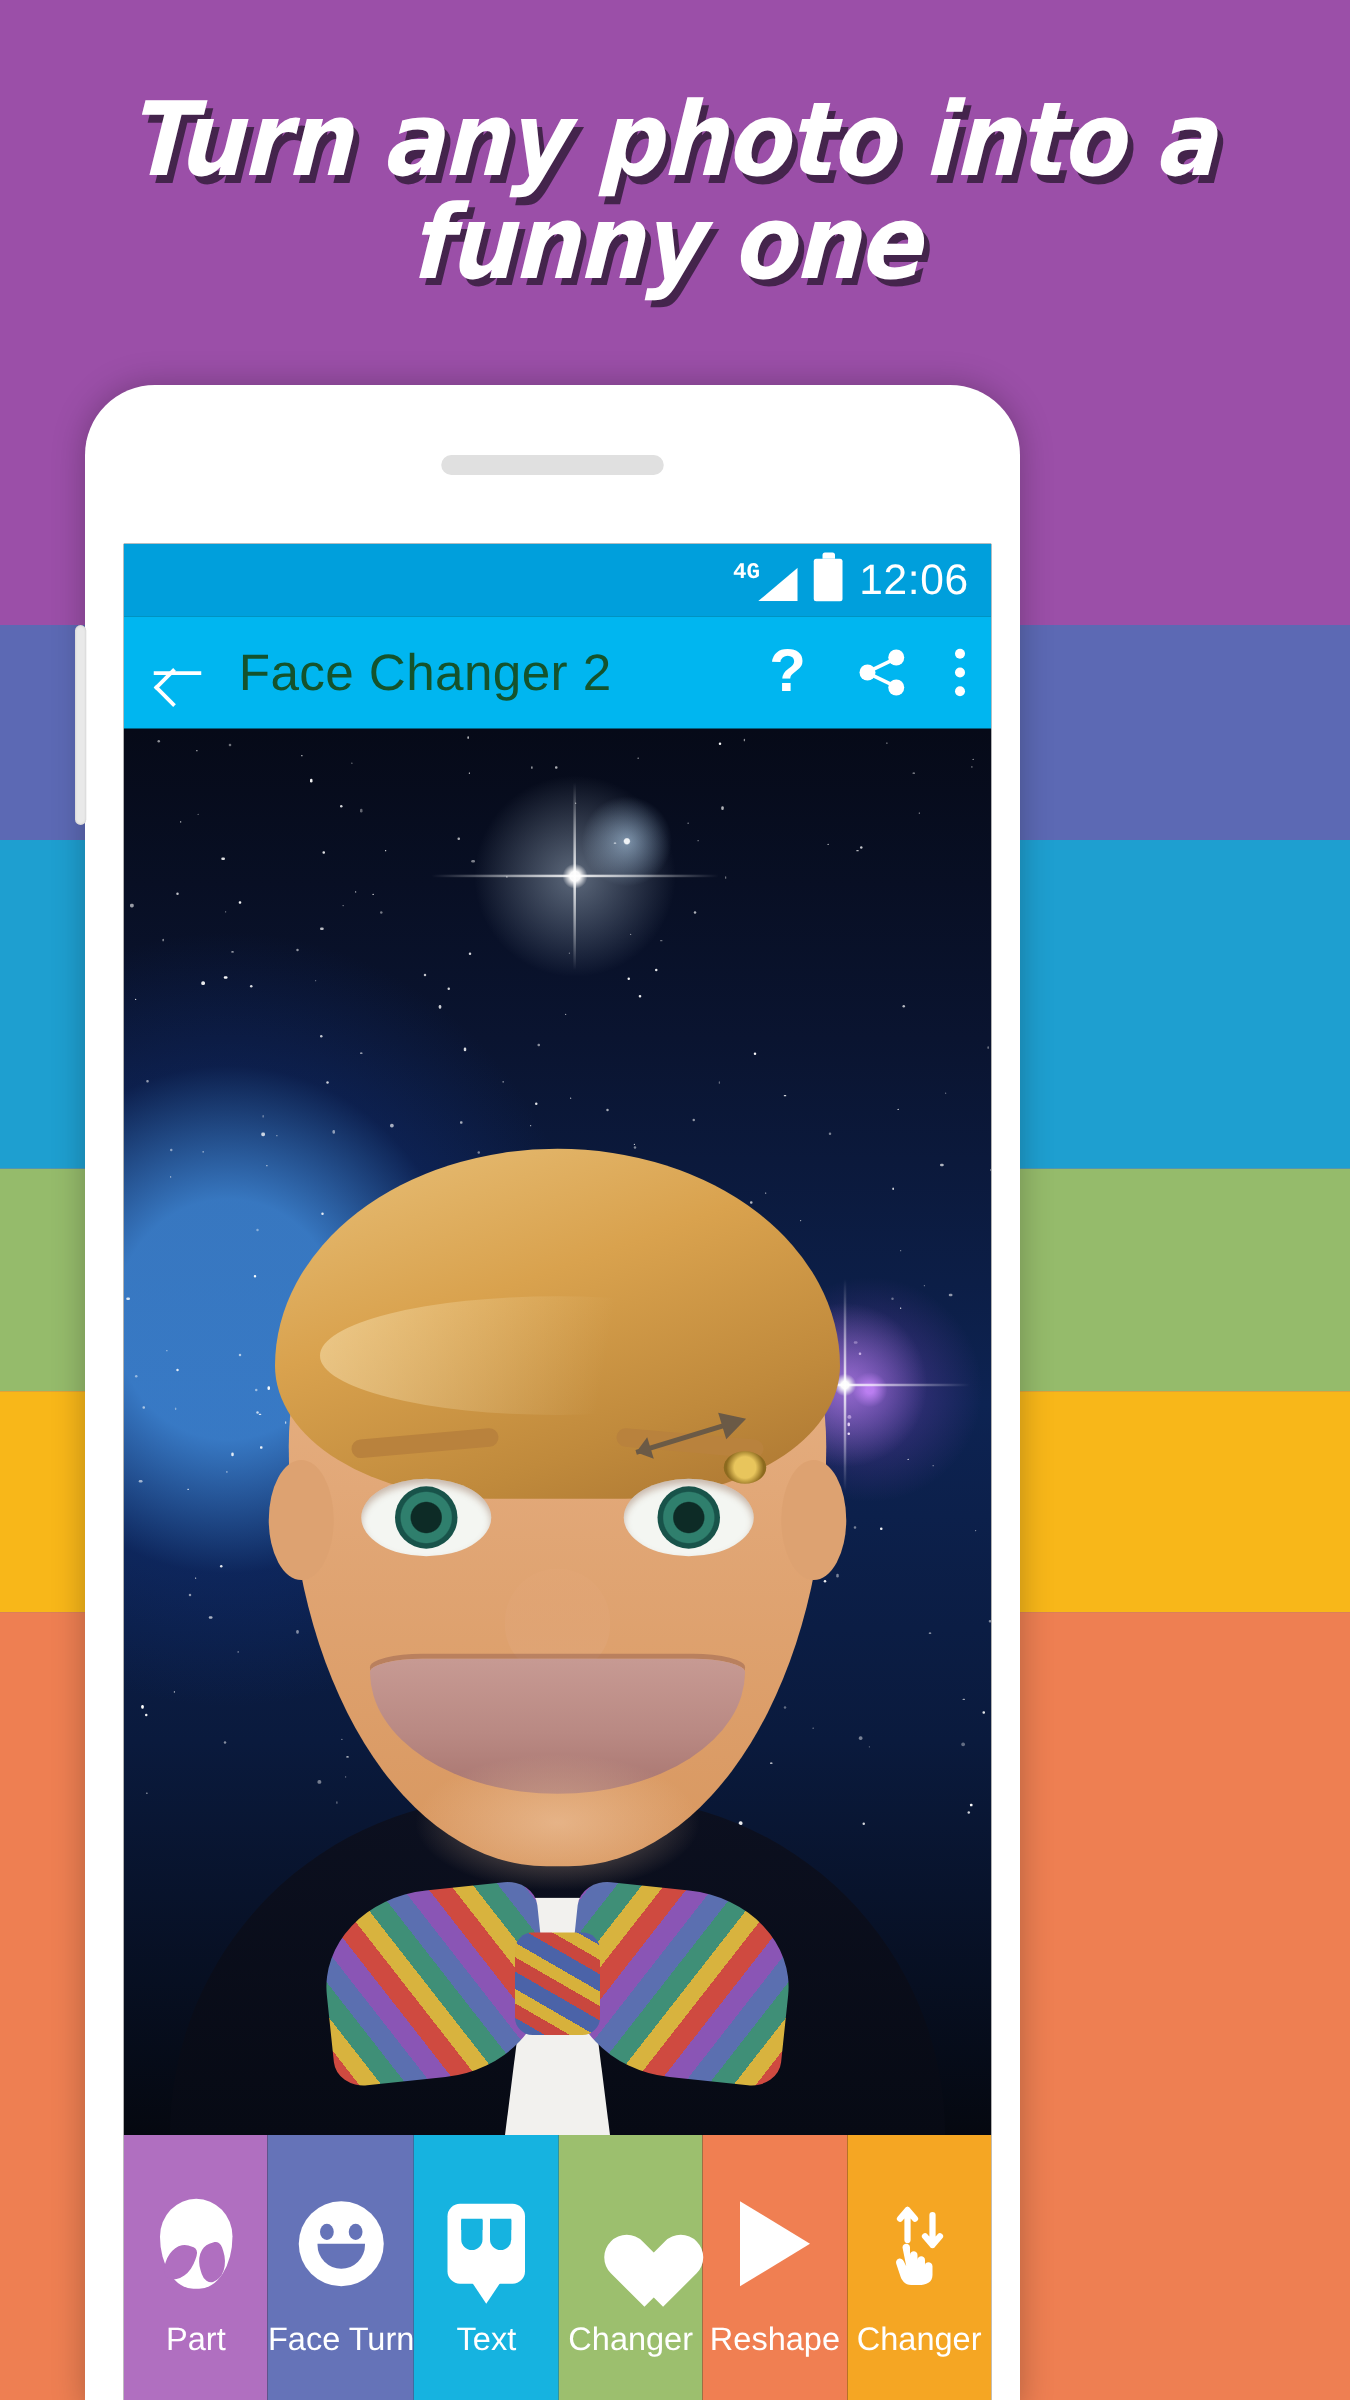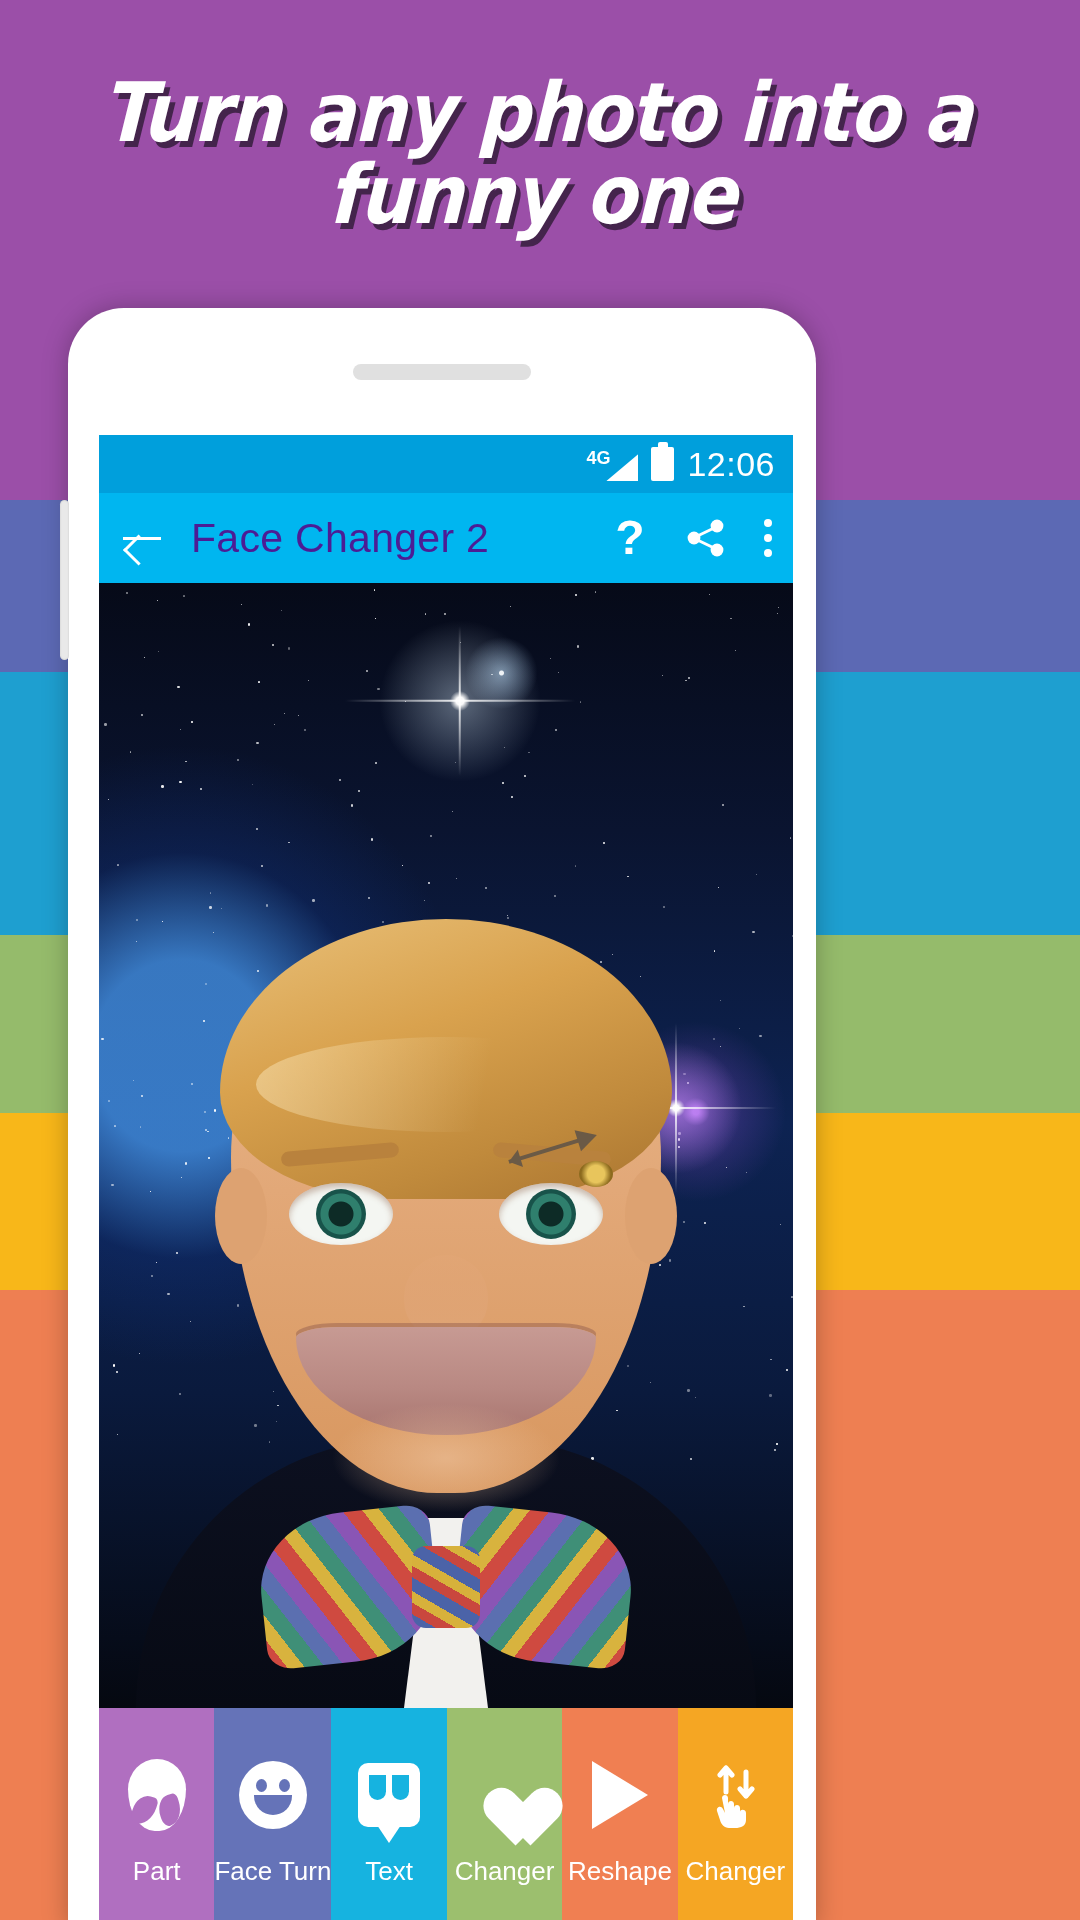--- a/index.html
+++ b/index.html
@@ -59,21 +59,21 @@
 
   
   #statusbar{
     position:relative; height:58px; width:100%;
     background:#009fdc;
     display:flex; align-items:center; justify-content:flex-end;
     padding-right:18px; gap:13px;
   }
   #sb-4g{
     display:flex; align-items:flex-start; gap:0; position:relative;
-    width:52px; height:34px;
+    width:52px; height:34px;font-family:Liberation Mono, monospace;
   }
   .sb-4g-text{
     font-size:18px; font-weight:700; color:#fff; line-height:1;
     position:absolute; left:0; top:2px;
   }
   .sb-signal{
     position:absolute; right:0; bottom:0;
     width:32px; height:27px;
     background:#fff;
     clip-path:polygon(100% 0,100% 100%,0 100%);
@@ -99,21 +99,21 @@
   #back-arrow::before{
     content:""; position:absolute; left:4px; top:22px;
     width:38px; height:3px; background:#fff;
   }
   #back-arrow::after{
     content:""; position:absolute; left:4px; top:13px;
     width:19px; height:19px; border-left:3px solid #fff; border-bottom:3px solid #fff;
     transform:rotate(45deg); transform-origin:left bottom;
   }
   #appbar-title{
-    color:#4c1d95; font-size:41px; font-weight:400;
+    color:#14532d; font-size:41px; font-weight:400;
     margin-left:26px; white-space:nowrap; letter-spacing:.3px;
   }
   #appbar-actions{ margin-left:auto; display:flex; align-items:center; gap:34px; }
   .ab-icon{ width:42px; height:46px; position:relative; flex:0 0 auto; }
   #help-icon{
     color:#fff; font-size:48px; font-weight:700; line-height:46px;
     text-align:center; font-family:"Liberation Sans",sans-serif;
   }
   #share-icon svg{ display:block; }
   #overflow-icon{ width:14px; display:flex; flex-direction:column;

